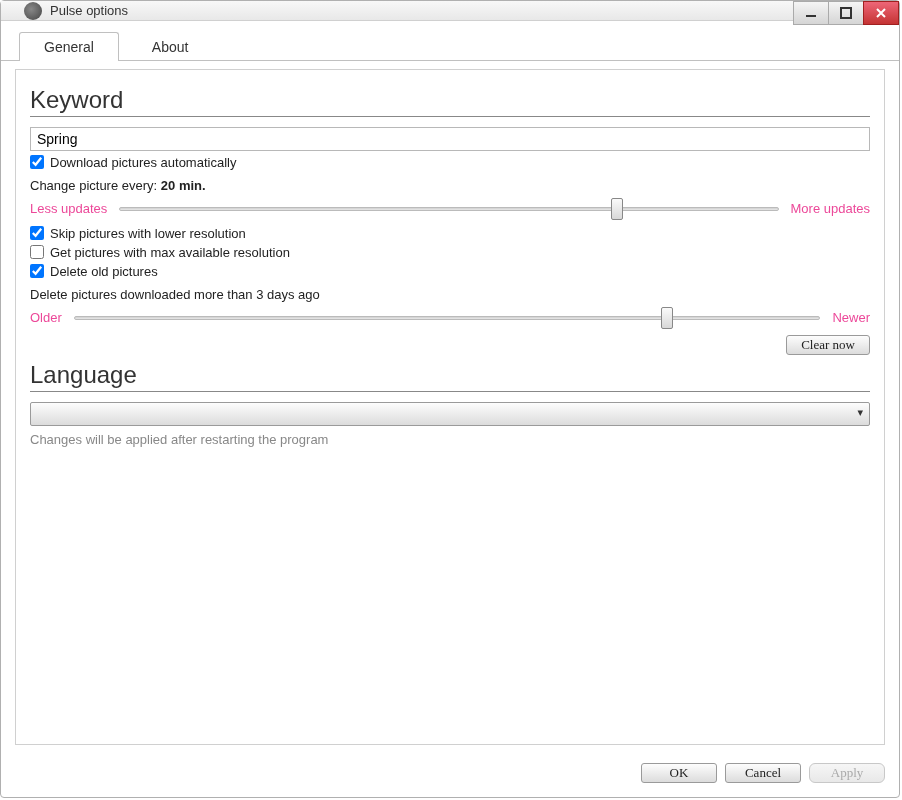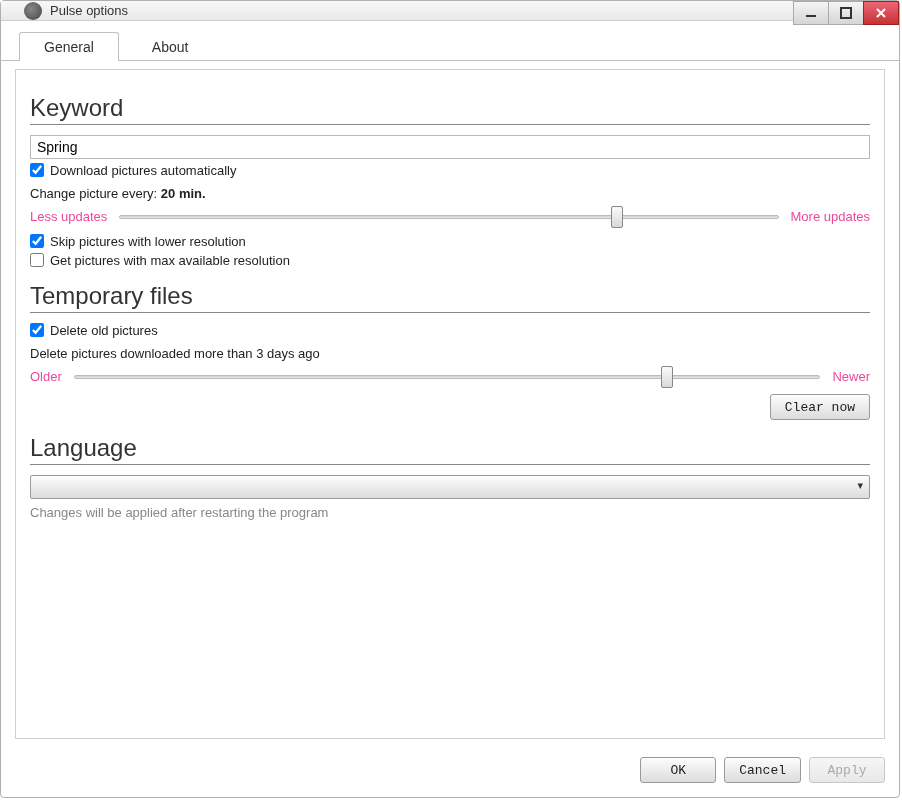--- a/index.html
+++ b/index.html
@@ -91,21 +91,21 @@
   border: 1px solid #d0d0d0;
   padding: 10px 14px;
   overflow: auto;
 }
 .section-title {
   font-size: 24px;
   font-weight: 300;
   color: #333;
   border-bottom: 1px solid #888;
   padding-bottom: 2px;
-  margin-top: 14px;
+  margin-top: 6px;
   margin-bottom: 10px;
 }
 .text-input {
   width: 100%;
   height: 24px;
   border: 1px solid #b8b8b8;
   padding: 2px 6px;
   font-size: 14px;
   font-family: inherit;
 }
@@ -155,33 +155,34 @@
 }
 .slider::-moz-range-thumb {
   width: 12px;
   height: 22px;
   background: linear-gradient(to bottom, #fafafa, #d8d8d8);
   border: 1px solid #888;
   border-radius: 2px;
 }
 .btn {
   min-width: 76px;
-  height: 26px;
+  height: 20px;
   background: linear-gradient(to bottom, #fdfdfd, #dcdcdc);
   border: 1px solid #9a9a9a;
   border-radius: 3px;
   font-size: 13px;
-  font-family: Liberation Mono, monospace;
+  font-family: Liberation Serif, serif;
   padding: 0 14px;
   color: #222;
 }
 .btn.disabled {
   color: #aaa;
   background: linear-gradient(to bottom, #f6f6f6, #e8e8e8);
   border-color: #c8c8c8;
+  border-radius: 6px;
 }
 .right-align {
   display: flex;
   justify-content: flex-end;
   margin: 6px 0;
 }
 .select {
   width: 100%;
   height: 24px;
   border: 1px solid #9a9a9a;
@@ -267,21 +268,20 @@
 
     <label class="checkbox-row">
       <input type="checkbox" checked="" style="">
       <span>Skip pictures with lower resolution</span>
     </label>
     <label class="checkbox-row">
       <input type="checkbox" style="">
       <span>Get pictures with max available resolution</span>
     </label>
 
-    <div class="section-title">Temporary files</div>
 
     <label class="checkbox-row">
       <input type="checkbox" checked="" style="">
       <span>Delete old pictures</span>
     </label>
 
     <div class="plain-text">Delete pictures downloaded more than 3 days ago</div>
 
     <div class="slider-row">
       <span class="slider-label">Older</span>

